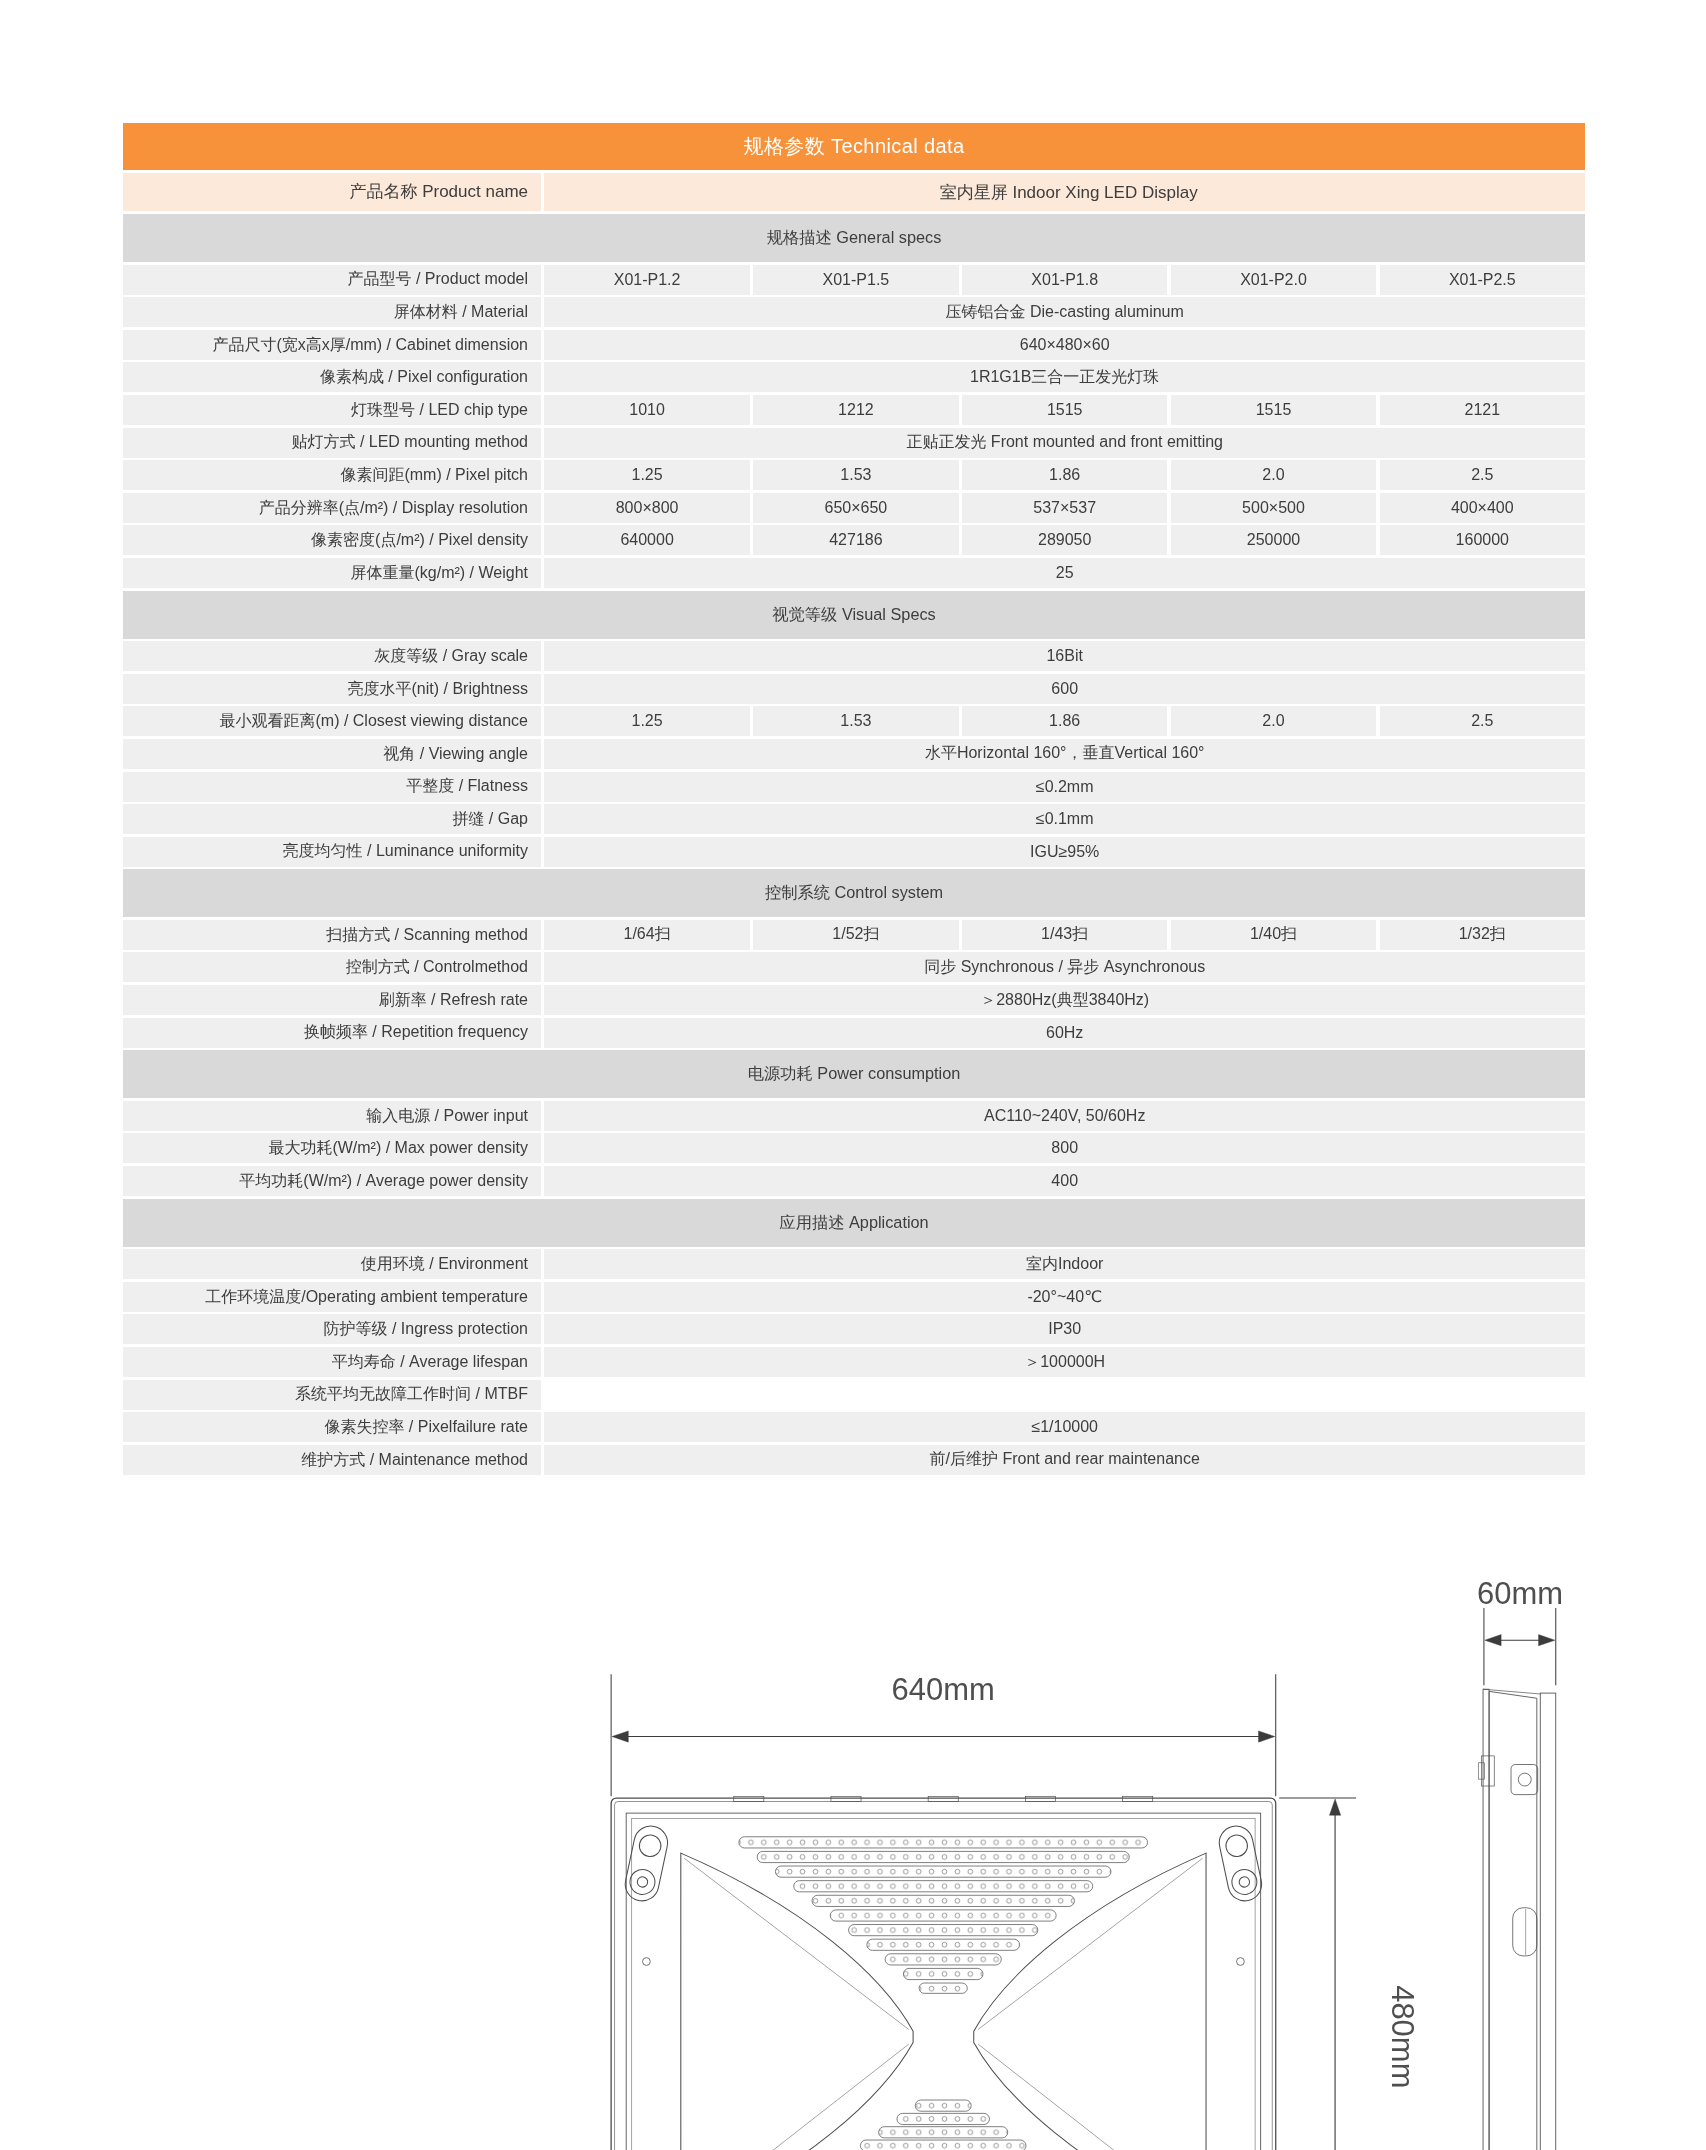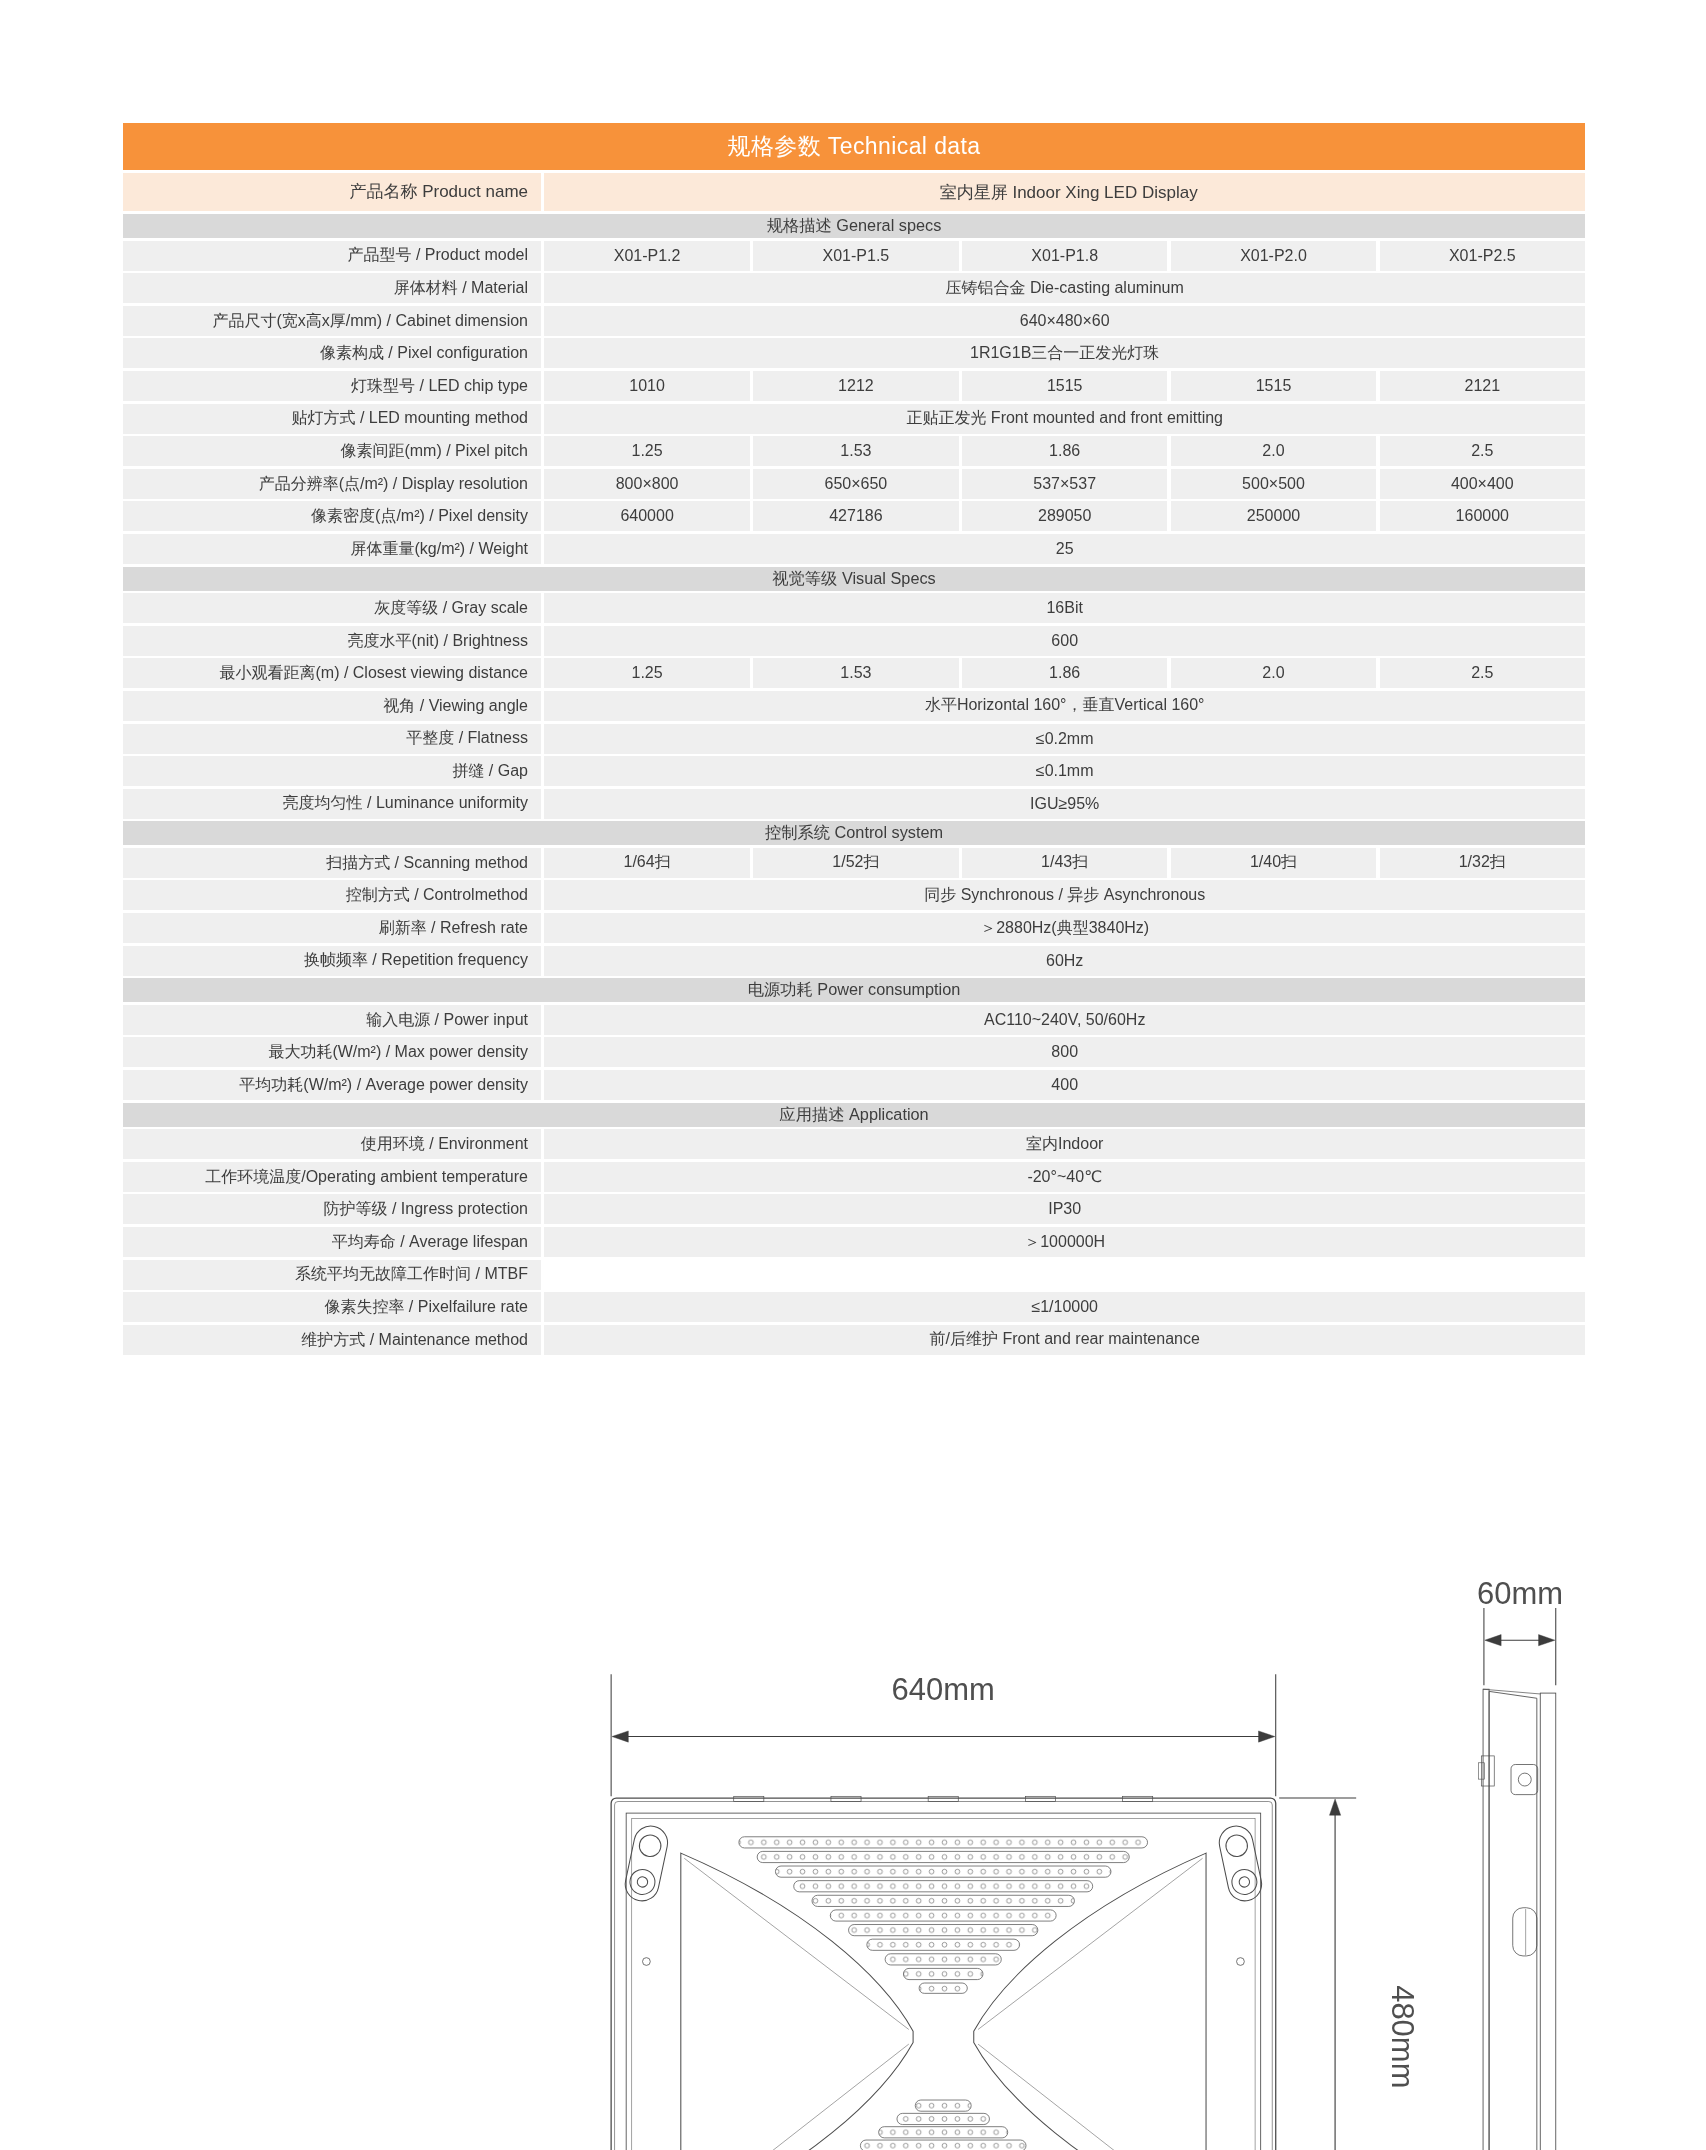--- a/index.html
+++ b/index.html
@@ -1,24 +1,24 @@
 <!DOCTYPE html>
 <html style="font-size:6.9px"><head>
 <meta charset="utf-8">
 <style>
   html,body{margin:0;padding:0;background:#ffffff;}
   #page{position:relative;width:1707px;height:2317px;background:#ffffff;overflow:hidden;
         font-family:"Liberation Sans","DejaVu Sans",sans-serif;color:#3d3d3d;}
   .table{position:absolute;left:123px;top:123px;width:1462px;}
   .title-band{height:47px;margin-bottom:3px;background:#F7923A;color:#ffffff;
               display:flex;align-items:center;justify-content:center;
-              font-size:23px;font-weight:400;letter-spacing:0.4px;}
+              font-size:20px;font-weight:400;letter-spacing:0.4px;}
   .row{display:flex;gap:3.4px;margin-bottom:2.6px;height:30px;}
   .row.product{height:38px;margin-bottom:3px;}
-  .band{height:24px;margin-bottom:2.6px;background:#D9D9D9;
+  .band{height:48px;margin-bottom:2.6px;background:#D9D9D9;
         display:flex;align-items:center;justify-content:center;font-size:16.3px;}
   .cell{background:#EFEFEF;display:flex;align-items:center;font-size:16px;}
   .cell.label{width:418px;flex:0 0 418px;justify-content:flex-end;padding-right:13px;
               box-sizing:border-box;text-align:right;line-height:1.15;}
   .vals{flex:1;display:flex;gap:3.4px;}
   .cell.val{flex:1;justify-content:center;text-align:center;}
   .row.product .cell{background:#FCE9D9;font-size:17px;padding-left:8px;}
   #diagram{position:absolute;left:538px;top:1557px;}
   .dimtxt{font-size:72px;fill:#4f4f4f;font-family:"Liberation Sans","DejaVu Sans",sans-serif;}
 </style>

